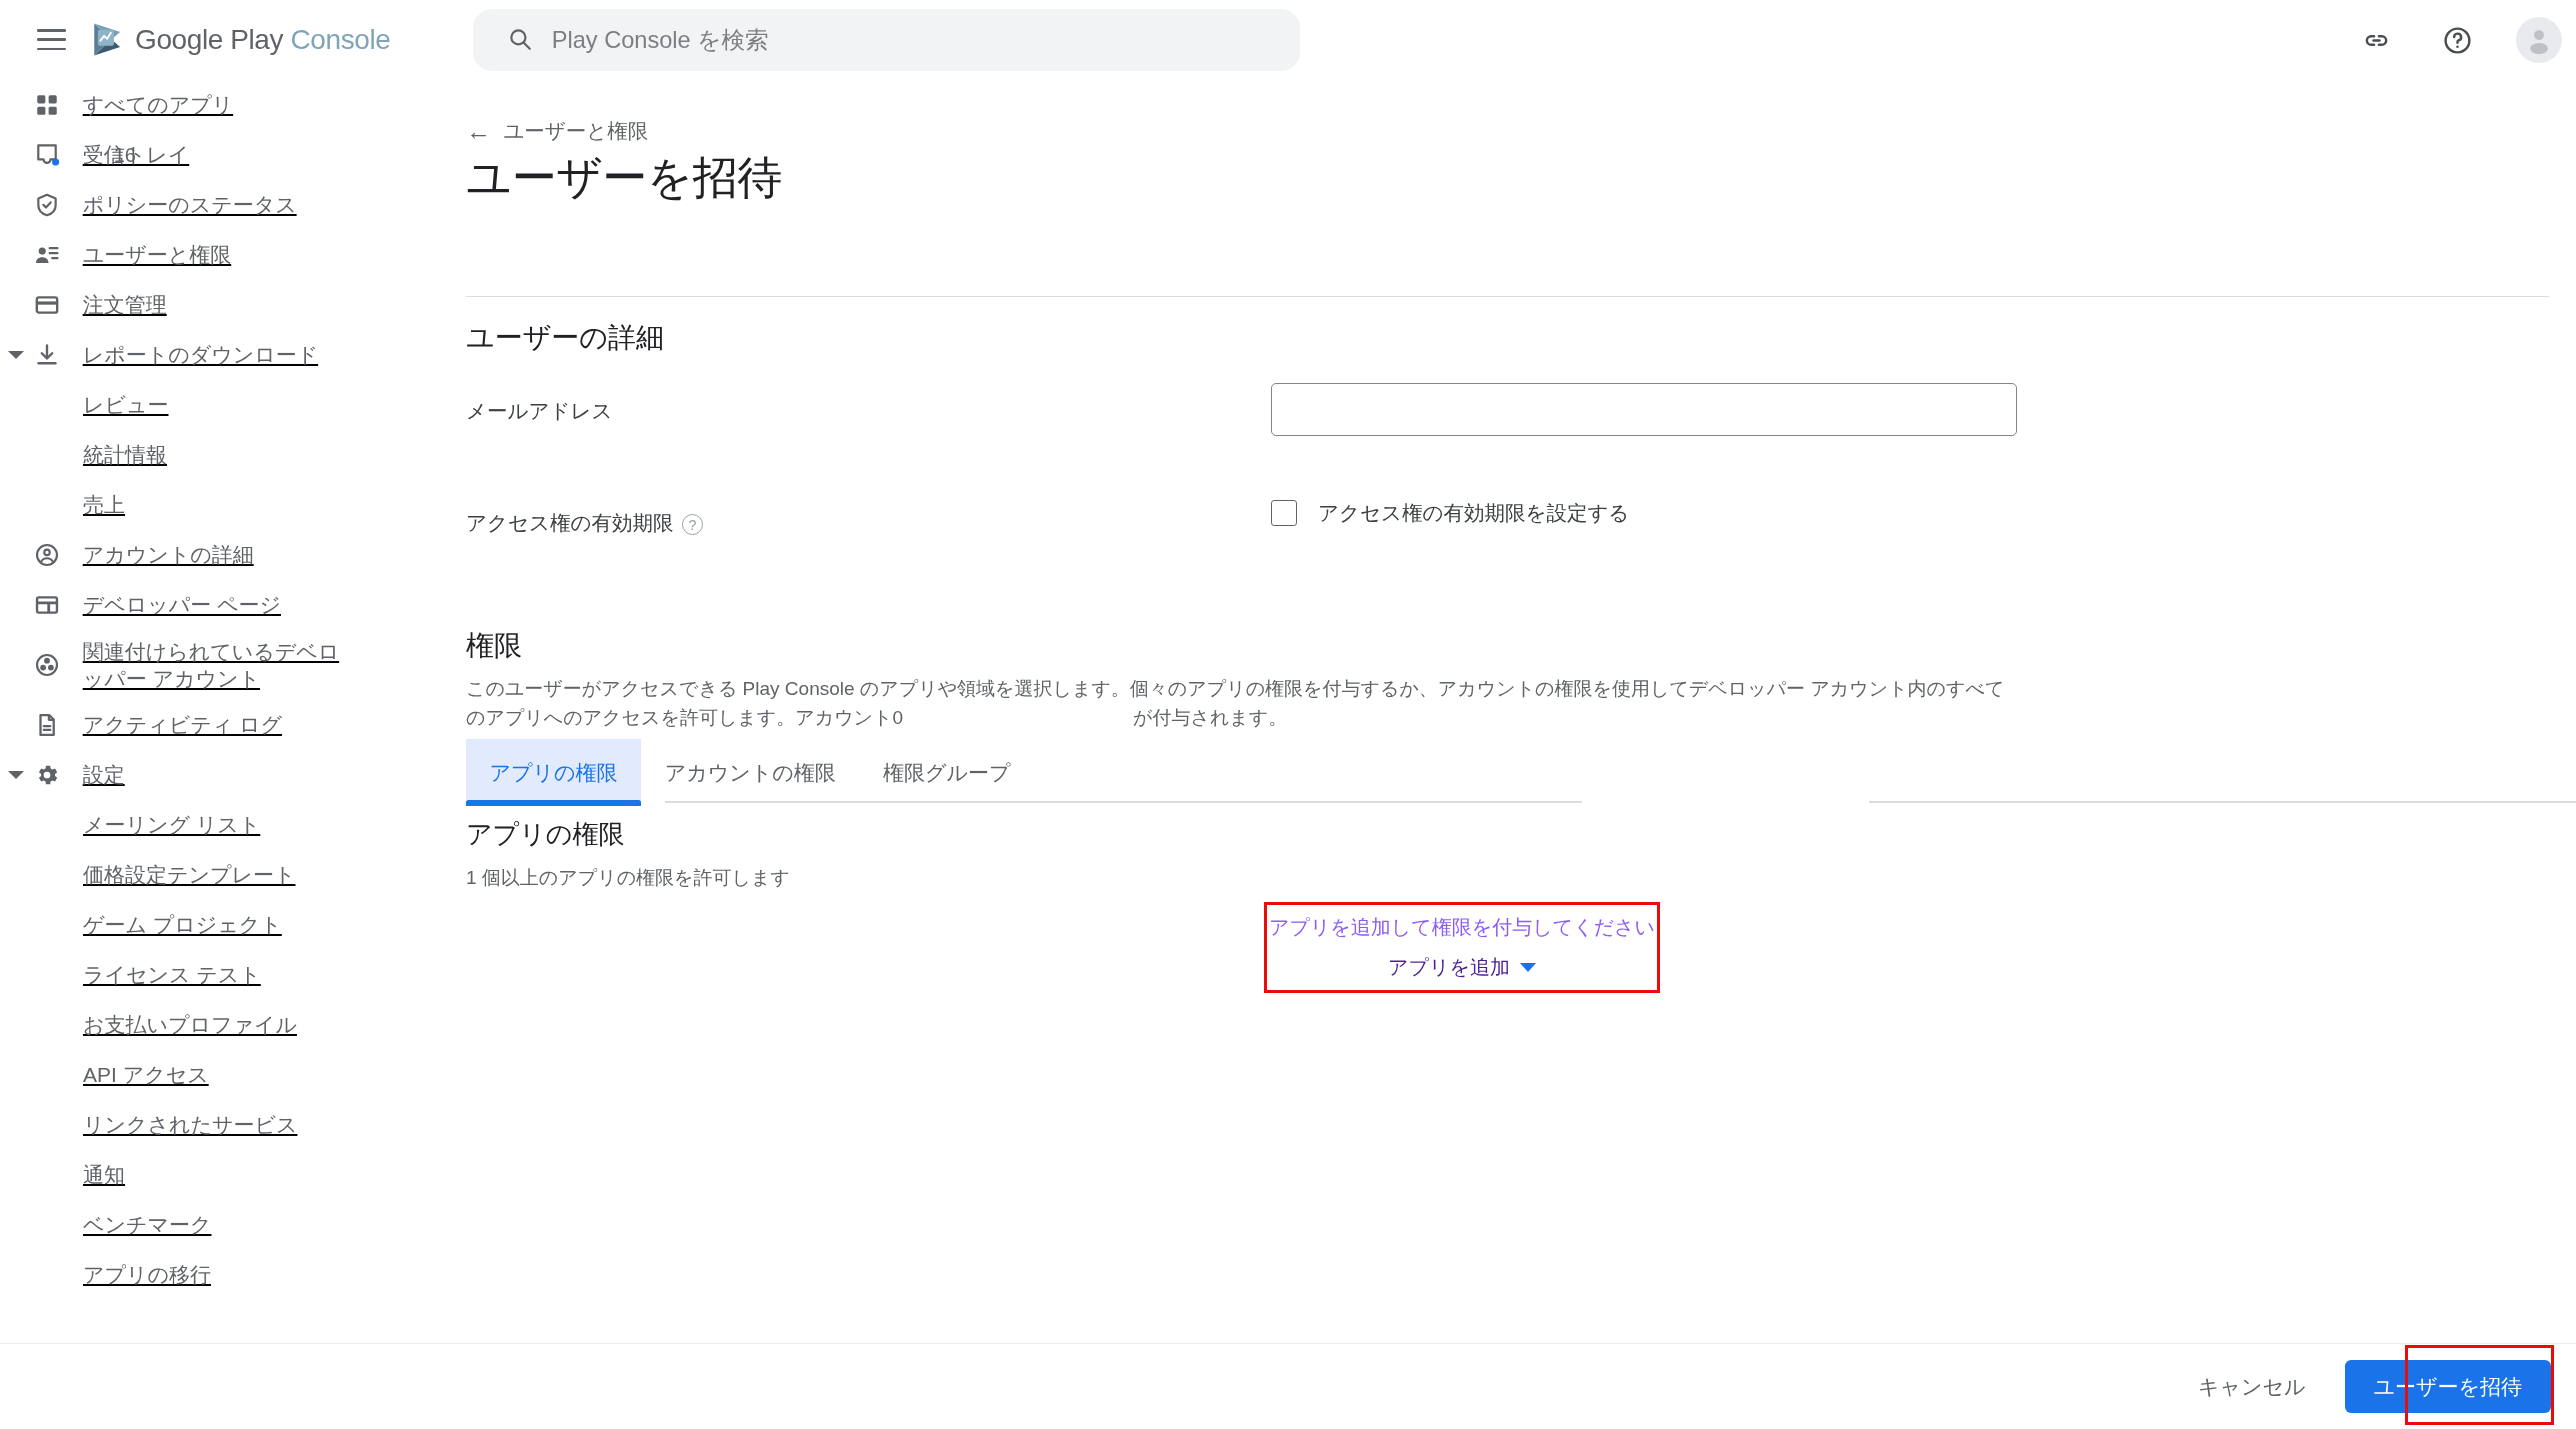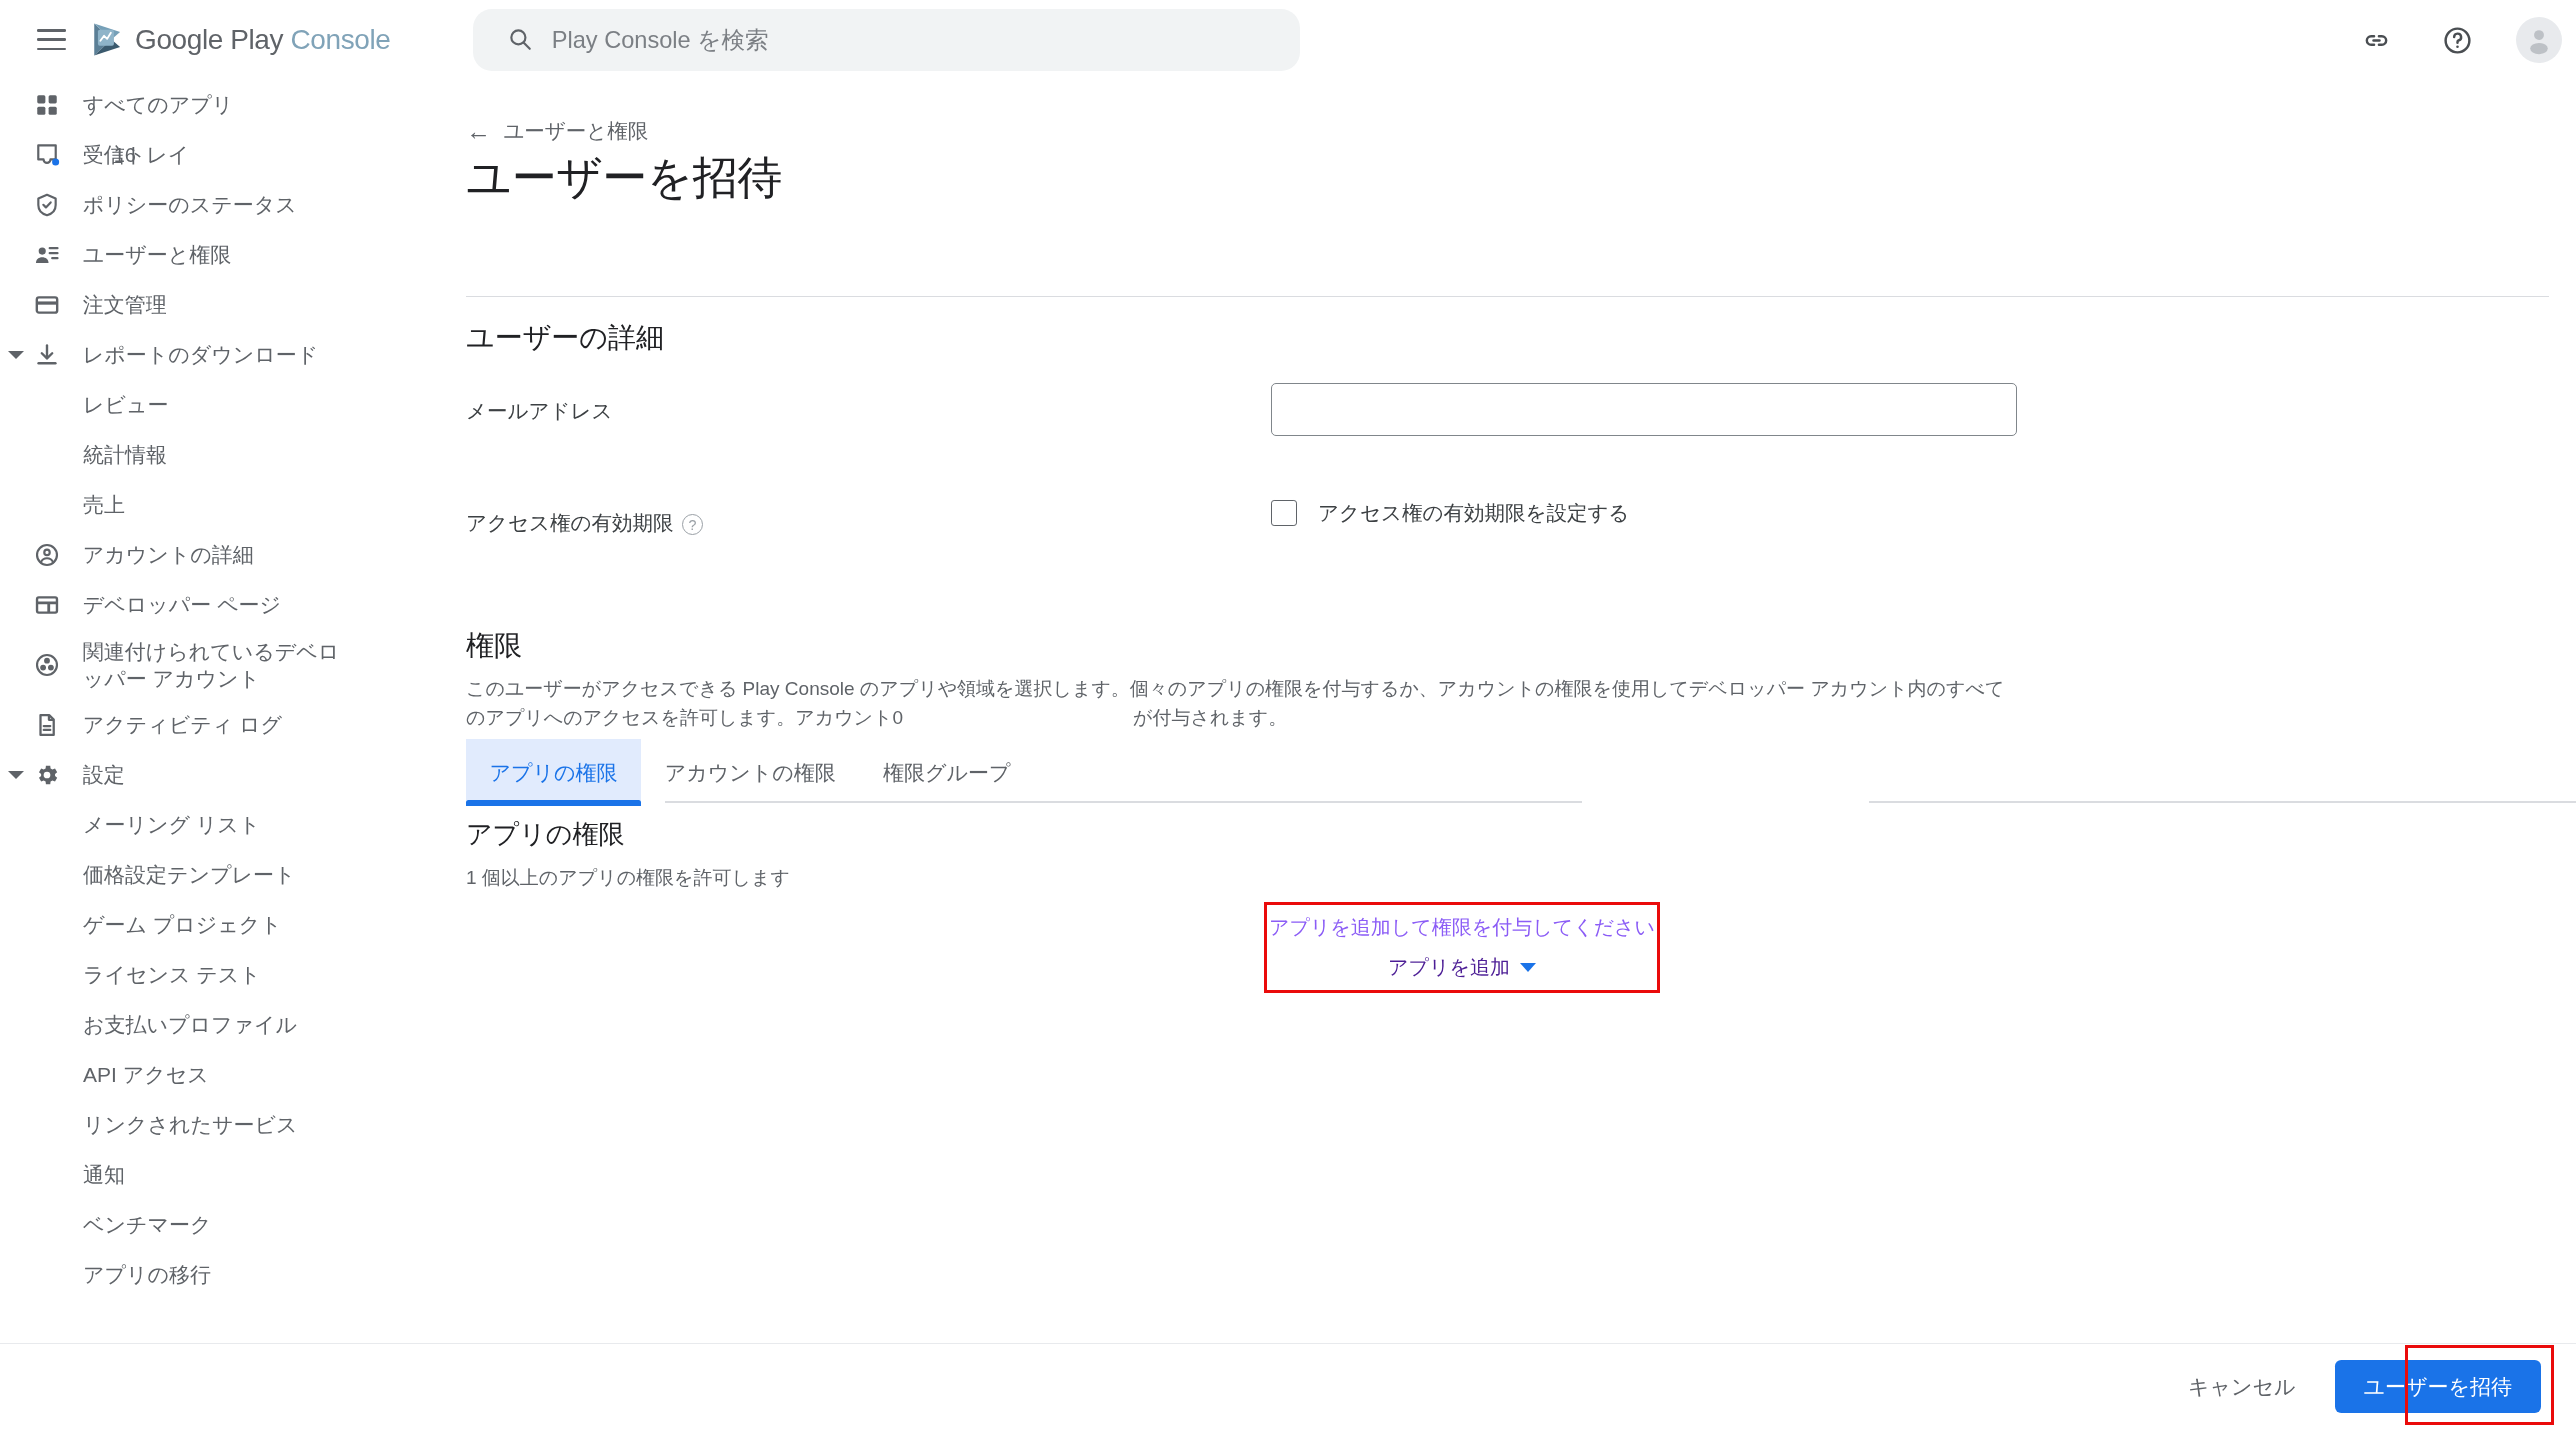--- a/index.html
+++ b/index.html
@@ -48,21 +48,21 @@
   .avatar {
     width: 46px; height: 46px; border-radius: 50%;
     background: #e8eaed; display: flex; align-items: center; justify-content: center;
     cursor: pointer;
   }
 
   
   .sidebar {
     position: absolute; left: 0; top: 80px;
     width: 435px; height: 1350px;
-    background: #fff; overflow: hidden;
+    background: #fff; overflow: hidden; text-decoration: underline;
   }
   .nav-item {
     display: flex; align-items: center;
     height: 50px; padding-left: 34px; cursor: pointer;
     position: relative;
   }
   .nav-item .ic { width: 35px; min-width: 35px; display: flex; align-items: center; justify-content: flex-start; }
   .nav-label {
     font-size: 21px; color: #5f6368; margin-left: 13.7px;
     line-height: 1.3; white-space: nowrap;
@@ -170,21 +170,21 @@
   }
   .footer a { color: #5f6368; text-decoration: none; cursor: pointer; }
   .footer .dot { margin: 0 13.7px; color: #bdc1c6; }
 
   
   .actionbar {
     position: absolute; left: 0; bottom: 0;
     width: 2576px; height: 86px;
     background: #fff; border-top: 1.2px solid #e8eaed;
     display: flex; align-items: center; justify-content: flex-end;
-    padding-right: 35px; gap: 0;
+    padding-right: 25px; gap: 0;
   }
   .btn-cancel {
     font-size: 21px; color: #5f6368; background: none; border: none;
     cursor: pointer; padding: 0; margin-right: 39px;
     font-family: "Liberation Sans", sans-serif;
   }
   .btn-primary {
     background: #1a73e8; color: #fff; border: none; border-radius: 6.2px;
     font-size: 21px; height: 53px; padding: 0 29px; cursor: pointer;
     font-family: "Liberation Sans", sans-serif;

